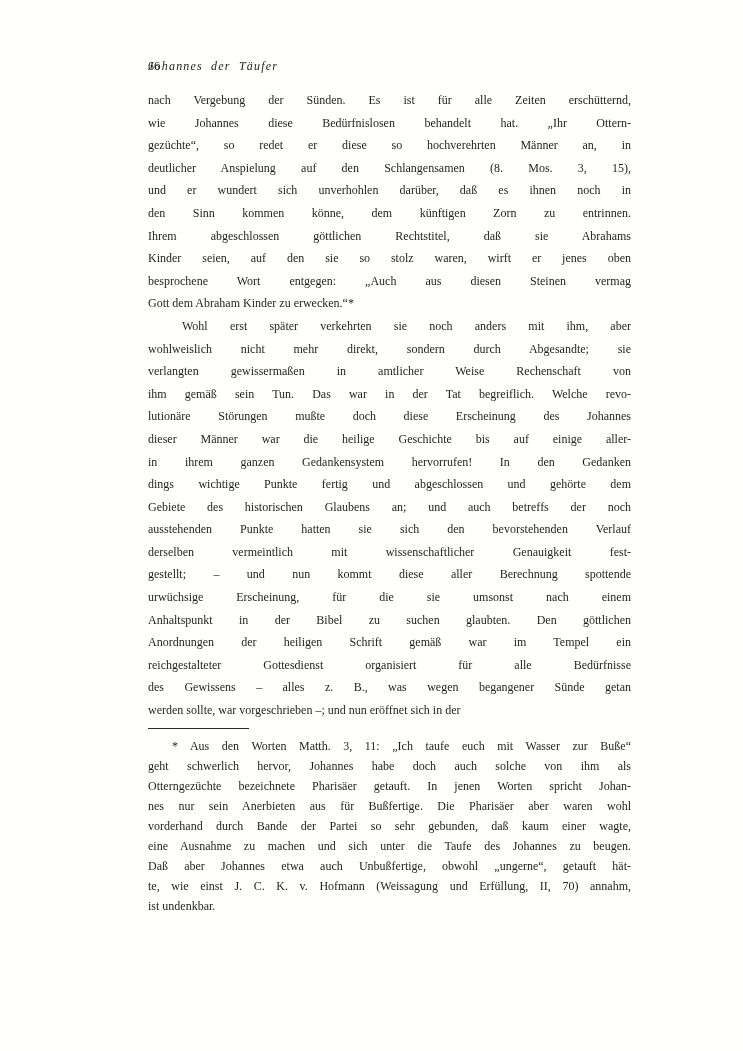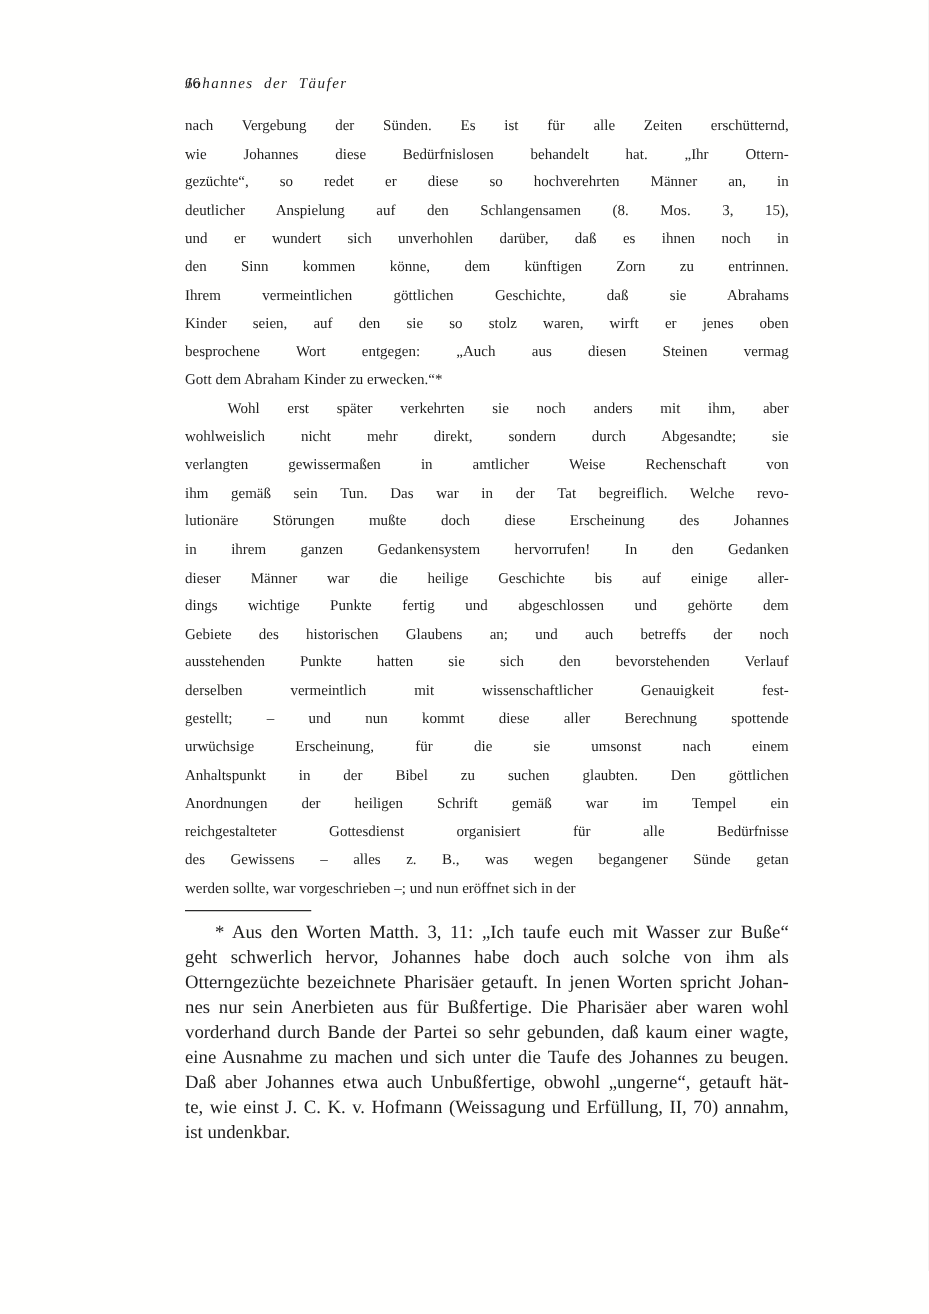--- a/index.html
+++ b/index.html
@@ -61,21 +61,21 @@
     top: 728px;
     width: 101px;
     height: 0;
     border-top: 1.4px solid #2a2a2a;
   }
   .footnote {
     position: absolute;
     left: 148px;
     top: 736px;
     width: 483px;
-    font-size: 15px;
+    font-size: 12px;
     line-height: 20px;
   }
   .footnote .line.indent {
     text-indent: 24px;
   }
 </style>
 </head>
 <body>
 
 <div class="page">
@@ -84,33 +84,33 @@
     <span class="runtitle">Johannes der Täufer</span>
   </div>
   <div class="bodytext">
       <div class="paragraph">
         <div class="line">nach Vergebung der Sünden. Es ist für alle Zeiten erschütternd,</div>
         <div class="line">wie Johannes diese Bedürfnislosen behandelt hat. „Ihr Ottern-</div>
         <div class="line">gezüchte“, so redet er diese so hochverehrten Männer an, in</div>
         <div class="line">deutlicher Anspielung auf den Schlangensamen (8. Mos. 3, 15),</div>
         <div class="line">und er wundert sich unverhohlen darüber, daß es ihnen noch in</div>
         <div class="line">den Sinn kommen könne, dem künftigen Zorn zu entrinnen.</div>
-        <div class="line">Ihrem vermeintlichen göttlichen Geschichte, daß sie Abrahams</div>
+        <div class="line">Ihrem abgeschlossen göttlichen Rechtstitel, daß sie Abrahams</div>
         <div class="line">Kinder seien, auf den sie so stolz waren, wirft er jenes oben</div>
         <div class="line">besprochene Wort entgegen: „Auch aus diesen Steinen vermag</div>
         <div class="line last">Gott dem Abraham Kinder zu erwecken.“*</div>
       </div>
       <div class="paragraph">
         <div class="line indent">Wohl erst später verkehrten sie noch anders mit ihm, aber</div>
         <div class="line">wohlweislich nicht mehr direkt, sondern durch Abgesandte; sie</div>
         <div class="line">verlangten gewissermaßen in amtlicher Weise Rechenschaft von</div>
         <div class="line">ihm gemäß sein Tun. Das war in der Tat begreiflich. Welche revo-</div>
         <div class="line">lutionäre Störungen mußte doch diese Erscheinung des Johannes</div>
+        <div class="line">dieser Männer war die heilige Geschichte bis auf einige aller-</div>
         <div class="line">in ihrem ganzen Gedankensystem hervorrufen! In den Gedanken</div>
-        <div class="line">dieser Männer war die heilige Geschichte bis auf einige aller-</div>
         <div class="line">dings wichtige Punkte fertig und abgeschlossen und gehörte dem</div>
         <div class="line">Gebiete des historischen Glaubens an; und auch betreffs der noch</div>
         <div class="line">ausstehenden Punkte hatten sie sich den bevorstehenden Verlauf</div>
         <div class="line">derselben vermeintlich mit wissenschaftlicher Genauigkeit fest-</div>
         <div class="line">gestellt; – und nun kommt diese aller Berechnung spottende</div>
         <div class="line">urwüchsige Erscheinung, für die sie umsonst nach einem</div>
         <div class="line">Anhaltspunkt in der Bibel zu suchen glaubten. Den göttlichen</div>
         <div class="line">Anordnungen der heiligen Schrift gemäß war im Tempel ein</div>
         <div class="line">reichgestalteter Gottesdienst organisiert für alle Bedürfnisse</div>
         <div class="line">des Gewissens – alles z. B., was wegen begangener Sünde getan</div>

